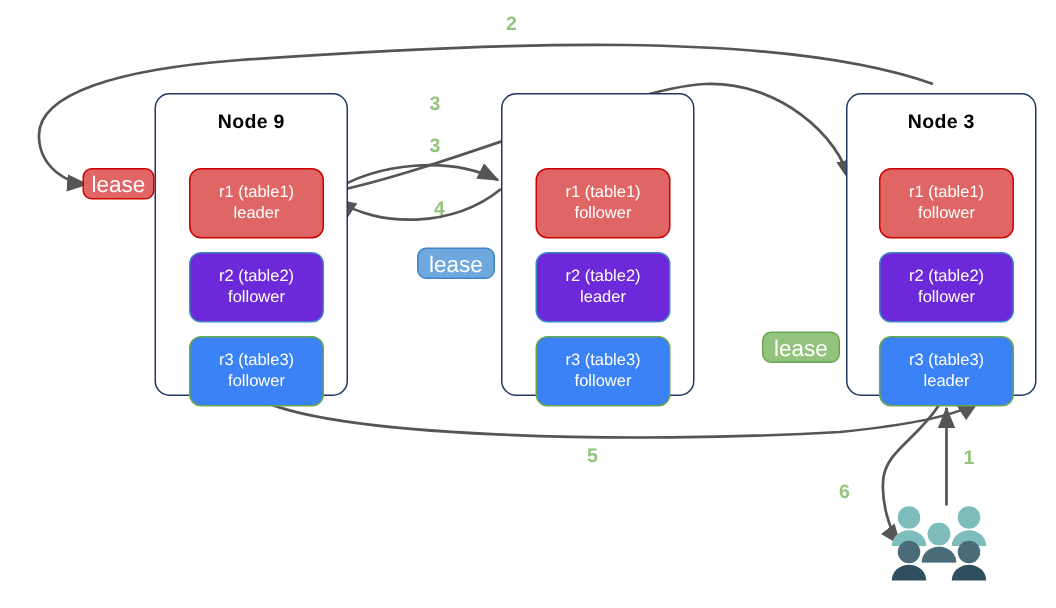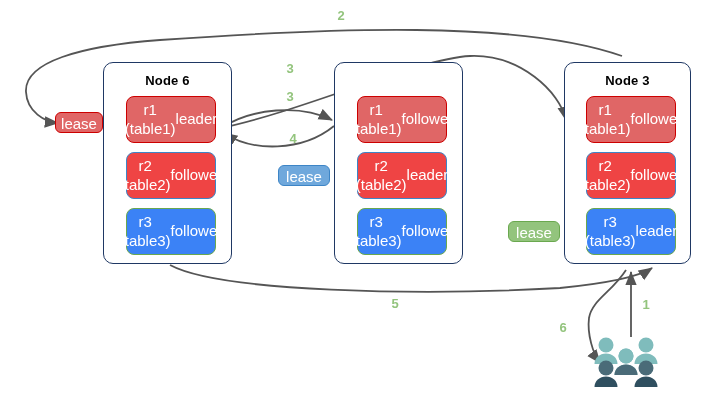--- a/index.html
+++ b/index.html
@@ -40,31 +40,32 @@
     font-size: 13px;
     font-weight: bold;
     color: #000000;
     letter-spacing: 0.2px;
   }
   .replica {
     position: absolute;
     border-radius: 8px;
     box-sizing: border-box;
     display: flex;
-    flex-direction: row;
+    flex-direction: column;
     align-items: center;
     justify-content: center;
     color: #ffffff;
-    font-size: 15px;
+    font-size: 11px;
     line-height: 1.25;
     text-align: center;
+    margin-top: 16px;
   }
   .replica .ln { display: block; }
   .rep-red   { background: #e06666; border: 1.6px solid #cc0000; }
-  .rep-blue  { background: #ef4444; border: 1.6px solid #3d85c6; }
+  .rep-blue  { background: #6d28d9; border: 1.6px solid #3d85c6; }
   .rep-green { background: #3b82f6; border: 1.6px solid #6aa84f; }
 
   .lease {
     position: absolute;
     border-radius: 6px;
     box-sizing: border-box;
     display: flex;
     align-items: flex-end;
     justify-content: center;
     color: #ffffff;
@@ -108,21 +109,21 @@
     <path d="M 334,126 C 302,152 252,152 224,133" fill="none" stroke="#555555" stroke-width="1.8" marker-end="url(#ah)"></path>
 
     <path d="M 170,265 C 220,292 420,296 560,288 C 610,283 640,276 652,268" fill="none" stroke="#555555" stroke-width="1.8" marker-end="url(#ah)"></path>
 
     <path d="M 631,337 L 631,272" fill="none" stroke="#555555" stroke-width="1.8" marker-end="url(#ah)"></path>
 
     <path d="M 626,270 C 612,292 592,300 589,318 C 587,334 593,354 600,363" fill="none" stroke="#555555" stroke-width="1.8" marker-end="url(#ah)"></path>
   </svg>
 
   <div class="node-box" style="left:103px; top:62px; width:129px; height:202px;">
-    <div class="node-title">Node 6</div>
+    <div class="node-title">Node 9</div>
     <div class="replica rep-red" style="left:22px; top:33px; width:90px; height:47px;">
       <span class="ln">r1 (table1)</span>
       <span class="ln">leader</span>
     </div>
     <div class="replica rep-blue" style="left:22px; top:89px; width:90px; height:47px;">
       <span class="ln">r2 (table2)</span>
       <span class="ln">follower</span>
     </div>
     <div class="replica rep-green" style="left:22px; top:145px; width:90px; height:47px;">
       <span class="ln">r3 (table3)</span>

